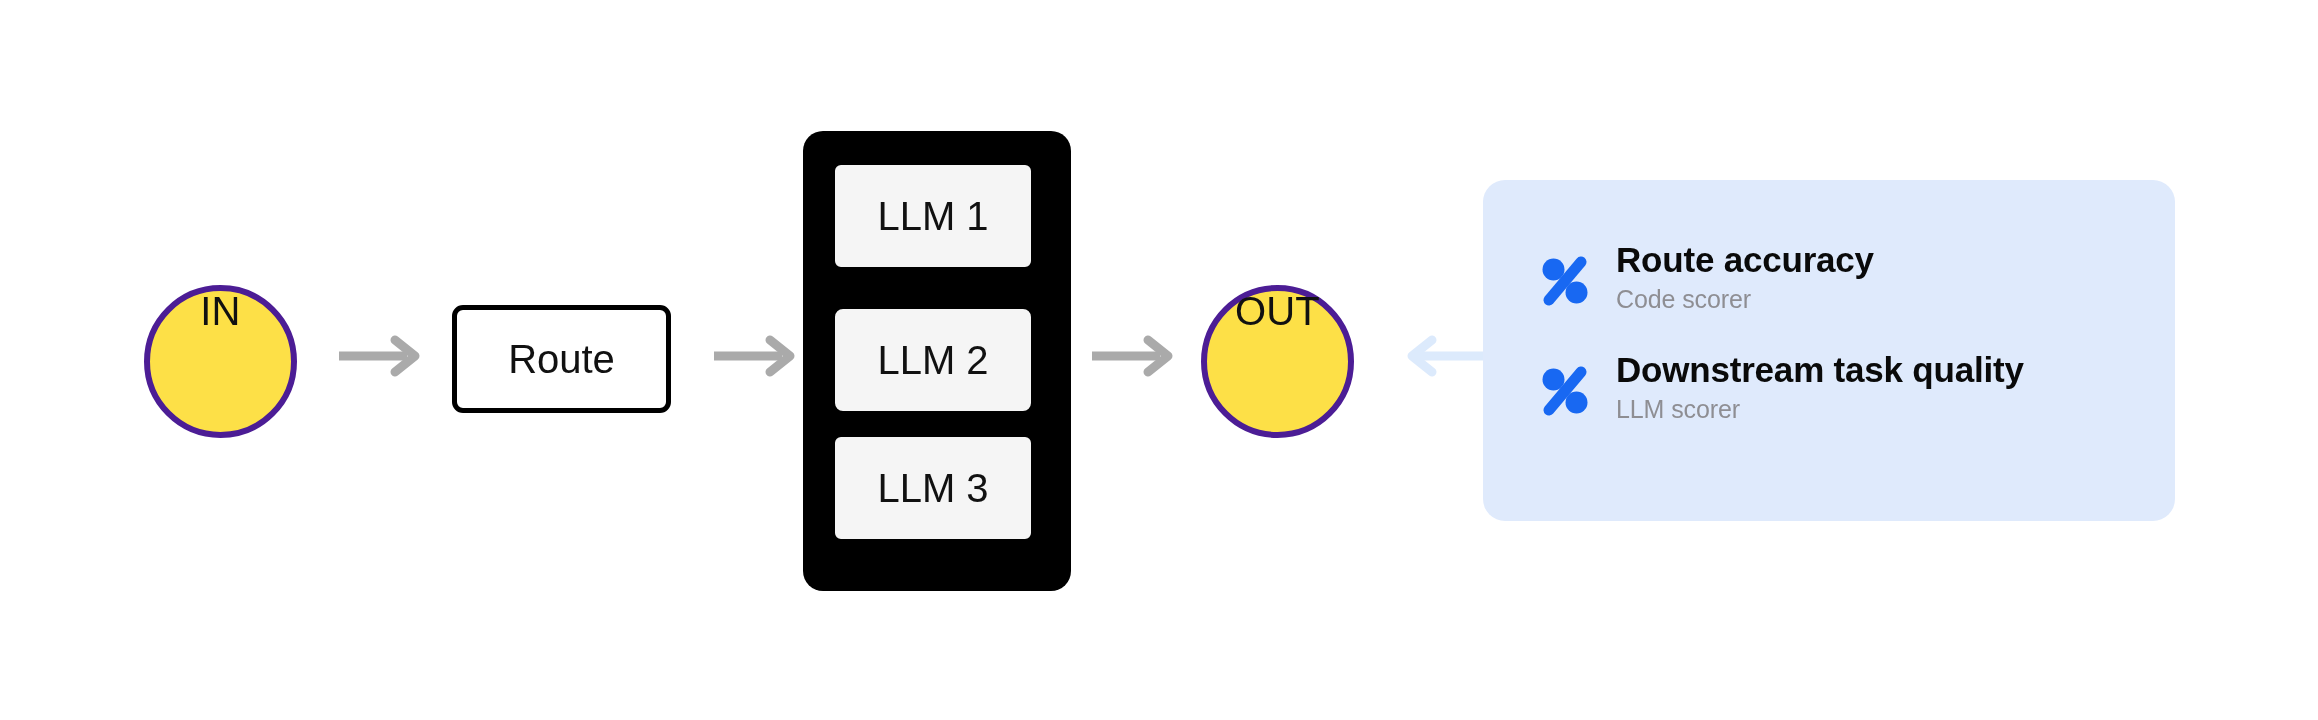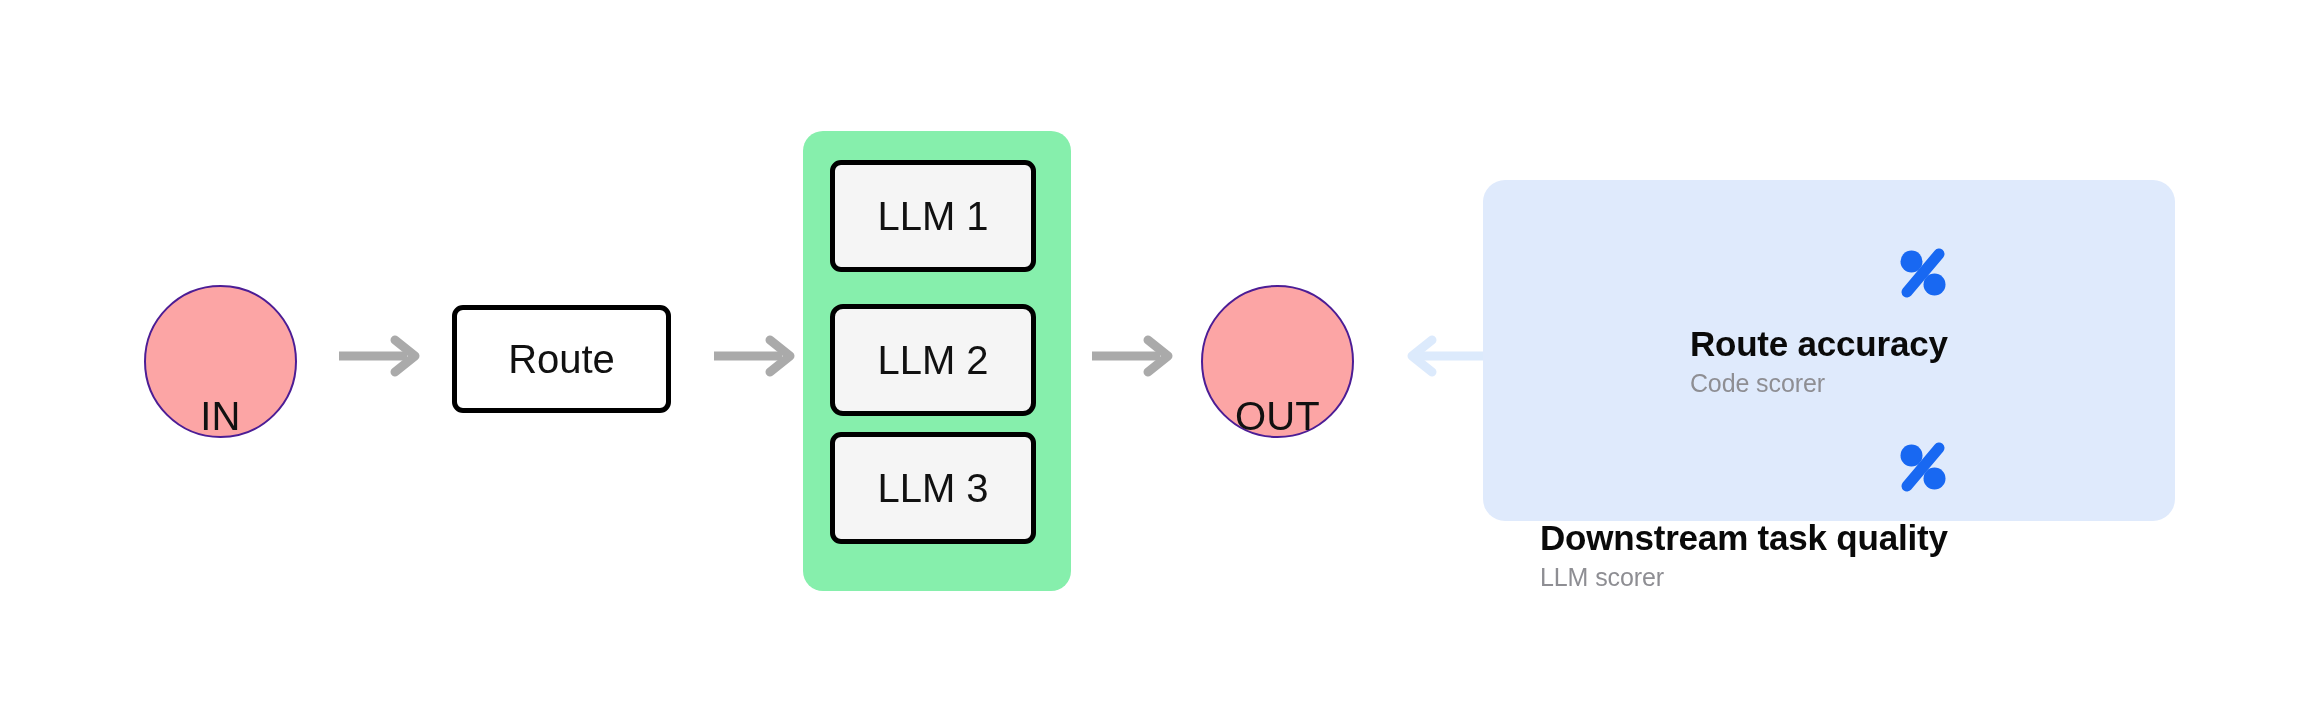--- a/index.html
+++ b/index.html
@@ -17,25 +17,25 @@
     width: 2318px;
     height: 720px;
     background: #ffffff;
     overflow: hidden;
   }
 
   
   .node-circle {
     position: absolute;
     box-sizing: border-box;
-    border: 2px solid #4c1d95;
+    border: 6px solid #4c1d95;
     border-radius: 50%;
-    background: #fca5a5;
-    display: flex;
-    align-items: flex-end;
+    background: #fde047;
+    display: flex;
+    align-items: flex-start;
     justify-content: center;
   }
   .node-circle .node-label {
     font-size: 40px;
     color: #111111;
     letter-spacing: 0.2px;
     line-height: 1;
   }
 
   .node-box {
@@ -58,21 +58,21 @@
   #out-node     { left: 1201px; top: 285px;  width: 153px; height: 153px; }
   #router-node  { left: 452px;  top: 305px;  width: 219px; height: 108px; }
 
   
   #llm-group {
     position: absolute;
     left: 803px;
     top: 131px;
     width: 268px;
     height: 460px;
-    background: #86efac;
+    background: #000000;
     border-radius: 20px;
   }
   .llm-box {
     position: absolute;
     left: 27px;
     width: 206px;
     height: 112px;
     box-sizing: border-box;
     border: 5px solid #000000;
     border-radius: 11px;
@@ -115,23 +115,22 @@
   .scorer-list {
     position: absolute;
     left: 57px;
     top: 60px;
     display: flex;
     flex-direction: column;
     gap: 36px;
   }
   .scorer-item {
     display: flex;
-    align-items: flex-end;
+    align-items: center;
     gap: 26px;
-    flex-direction: column;
   }
   .scorer-icon {
     flex: 0 0 auto;
     width: 50px;
     height: 50px;
     margin-top: 8px;
   }
   .scorer-text {
     display: flex;
     flex-direction: column;

